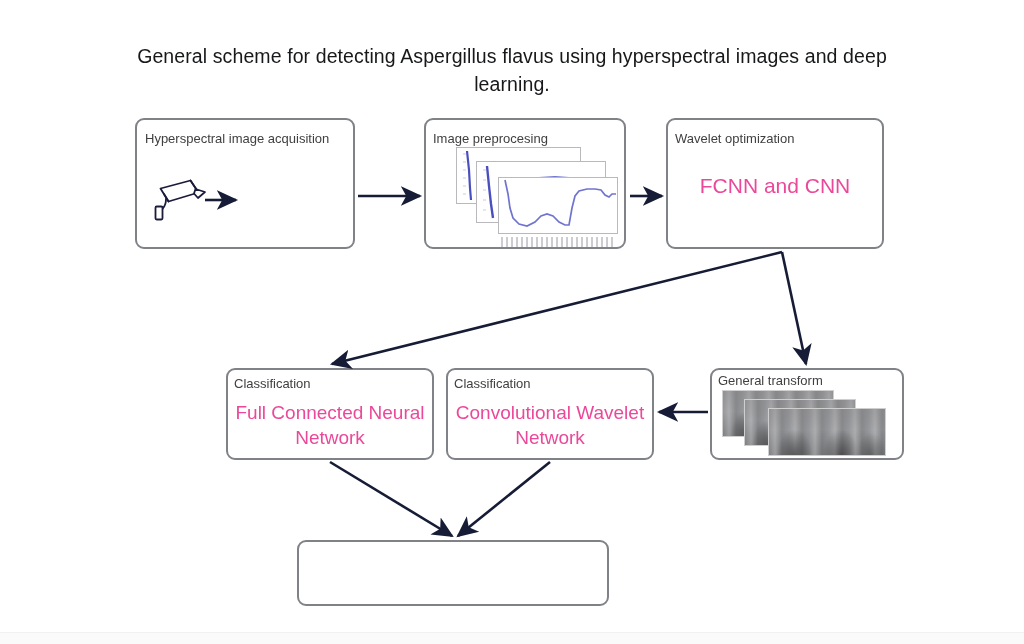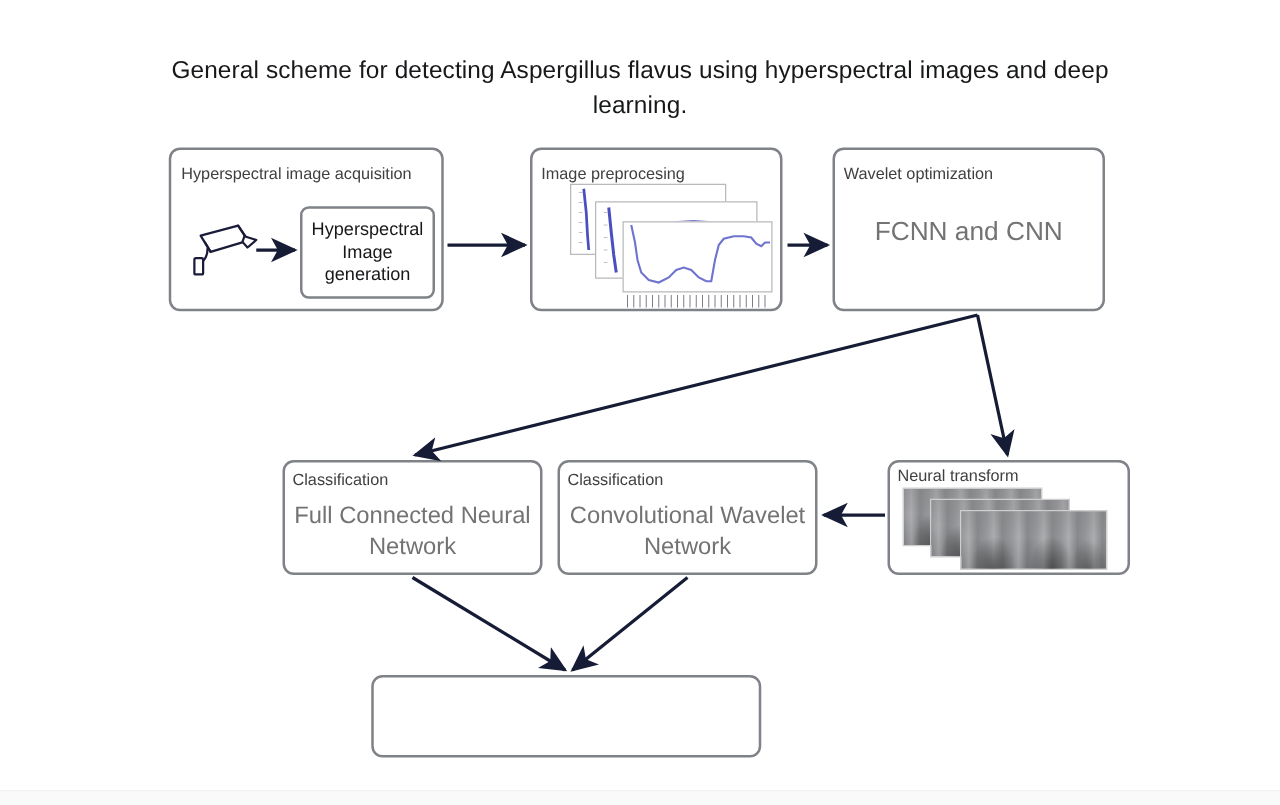--- a/index.html
+++ b/index.html
@@ -71,21 +71,21 @@
     position: absolute;
     font-size: 13px;
     line-height: 15px;
     color: #404040;
     white-space: nowrap;
   }
   .big-label {
     position: absolute;
     font-size: 21px;
     line-height: 26px;
-    color: #737373;
+    color: #ec4899;
     text-align: center;
     width: 100%;
     left: 0;
   }
   .mid-label {
     font-size: 14.5px;
     line-height: 18px;
     color: #17181a;
   }
 
@@ -147,23 +147,20 @@
         <path d="M10.5 16.5 L40.5 8.5 L48.5 20.5 L18.5 29.5 Z" fill="#ffffff"></path>
         <path d="M40.5 8.5 L48.5 20.5"></path>
         <path d="M18.5 29.5 L14.0 22.0"></path>
         <path d="M45.5 17.0 L55.0 20.0 L48.0 26.0 L44.0 21.5 Z" fill="#ffffff"></path>
         <path d="M16.0 27.0 C16.0 38.0 10.5 34.0 10.5 43.5"></path>
         <rect x="5.5" y="34.5" width="7" height="13" rx="1.2" fill="#ffffff"></rect>
       </g>
     </svg>
   </div>
 
-  <div class="box-inner" style="left:240px; top:165px; width:108px; height:74px;">
-    <span class="mid-label">Hyperspectral Image generation</span>
-  </div>
 
   <div class="box" style="left:424px; top:118px; width:202px; height:131px;">
   </div>
   <div class="cap" style="left:433px; top:131px;">Image preprocesing</div>
 
   <div class="chart-stack" style="left:434px; top:147px; width:185px; height:98px;">
 
     <div class="chart-card" style="left:22px; top:0px; width:125px; height:57px;">
       <svg viewBox="0 0 125 57" width="125" height="57" preserveAspectRatio="none">
         <polyline points="10,3 12,22 13,40 14,52" fill="none" stroke="#4a4fc0" stroke-width="2.2"></polyline>
@@ -239,21 +236,21 @@
   <div class="cap" style="left:234px; top:376px;">Classification</div>
   <div class="big-label" style="left:230px; top:400px; width:200px; font-size:19px; line-height:25px;">Full Connected Neural Network</div>
 
   <div class="box" style="left:446px; top:368px; width:208px; height:92px;">
   </div>
   <div class="cap" style="left:454px; top:376px;">Classification</div>
   <div class="big-label" style="left:448px; top:400px; width:204px; font-size:19px; line-height:25px;">Convolutional Wavelet Network</div>
 
   <div class="box" style="left:710px; top:368px; width:194px; height:92px;">
   </div>
-  <div class="cap" style="left:718px; top:373px;">Neural transform</div>
+  <div class="cap" style="left:718px; top:373px;">General transform</div>
 
   <div class="wave-stack" style="left:722px; top:390px; width:172px; height:66px;">
     <div class="wave-card" style="left:0px; top:0px; width:112px; height:47px;">
         <div class="vshade"></div>
       </div>
     <div class="wave-card" style="left:22px; top:9px; width:112px; height:47px;">
         <div class="vshade"></div>
       </div>
     <div class="wave-card" style="left:46px; top:18px; width:118px; height:48px;">
         <div class="vshade"></div>

